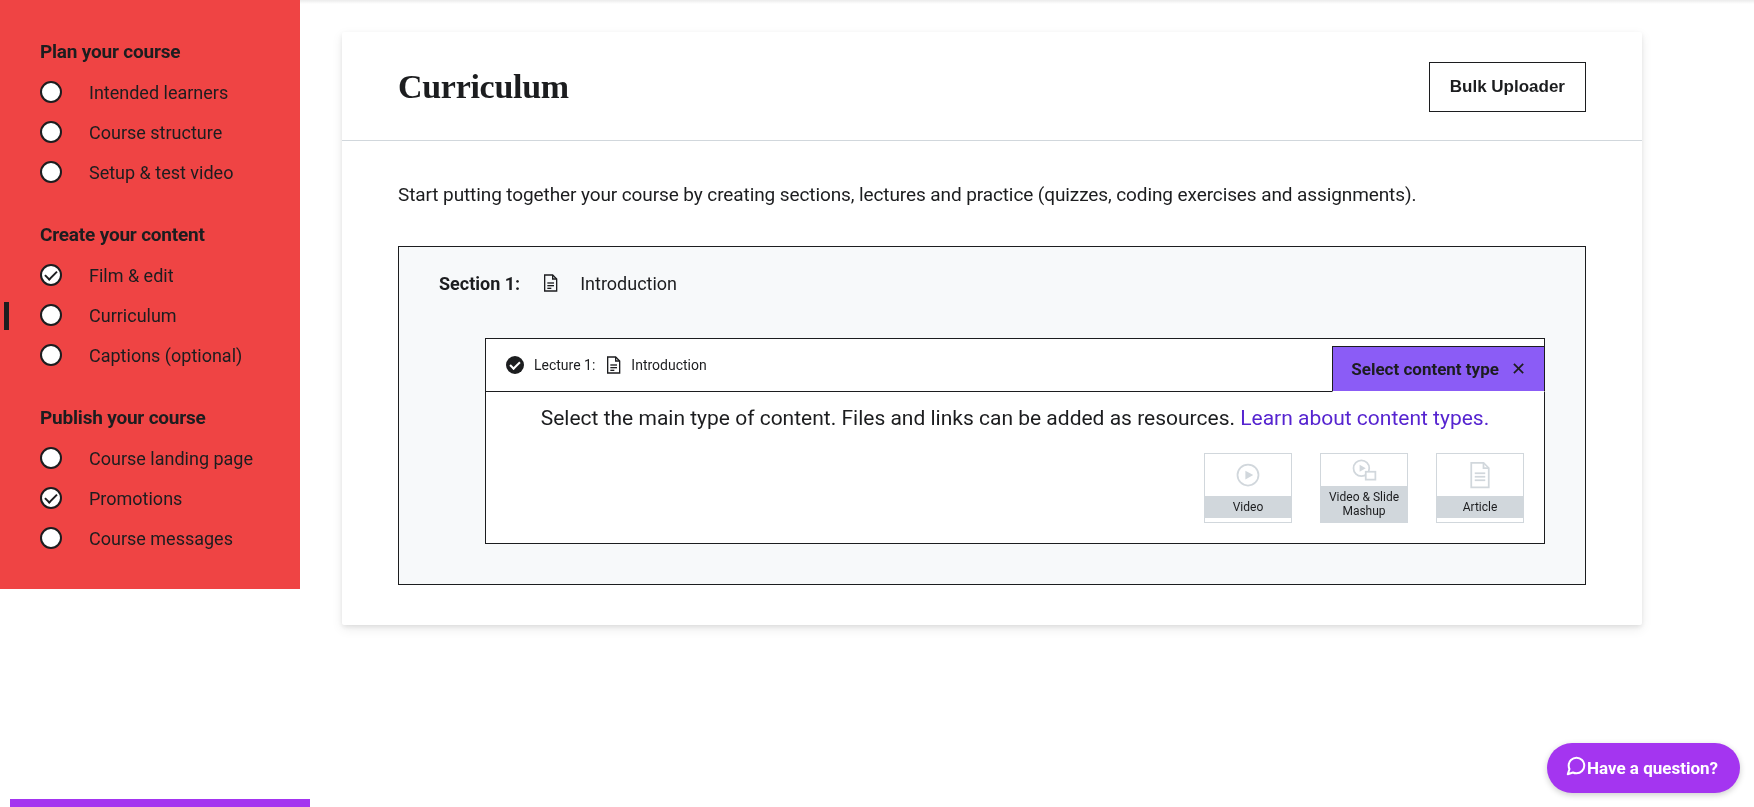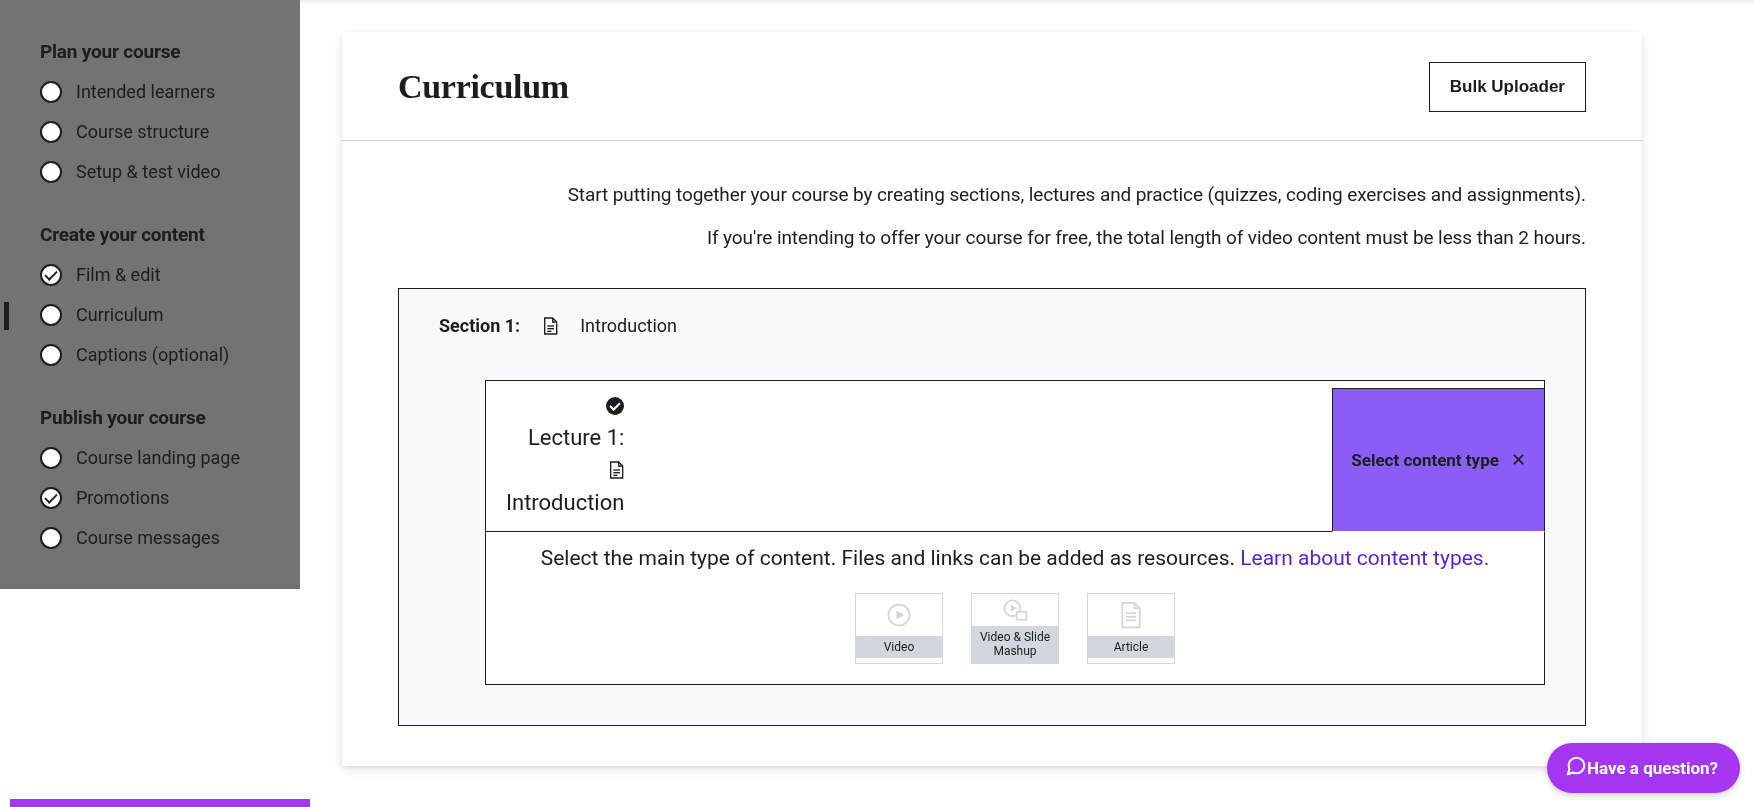--- a/index.html
+++ b/index.html
@@ -19,35 +19,35 @@
     background: linear-gradient(to bottom, rgba(0,0,0,0.08), rgba(0,0,0,0));
   }
 
   
   .sidebar {
     position: absolute;
     left: 0;
     top: 0;
     width: 300px;
     padding: 40px 0 0 40px;
-    background: #737373;
+    background: #ef4444;
   }
   .sidebar .group {
     margin-bottom: 40px;
   }
   .sidebar .group-title {
     font-weight: 700;
     font-size: 19px;
     margin-bottom: 18px;
     letter-spacing: -0.2px;
   }
   .sidebar .nav-item {
     display: flex;
-    align-items: flex-start;
-    gap: 14px;
+    align-items: center;
+    gap: 27px;
     margin-bottom: 18px;
     cursor: pointer;
     font-size: 18px;
     color: #1c1d1f;
     position: relative;
   }
   .sidebar .nav-item .circle {
     width: 22px;
     height: 22px;
     border: 2px solid #1c1d1f;
@@ -109,21 +109,20 @@
   }
 
   .card-body {
     padding: 40px 56px 40px 56px;
   }
   .intro-text {
     font-size: 19px;
     line-height: 1.5;
     margin-bottom: 14px;
     letter-spacing: -0.1px;
-    text-align: right;
   }
 
   
   .section-box {
     margin-top: 36px;
     border: 1px solid #1c1d1f;
     background: #f7f9fa;
     padding: 26px 40px 40px 40px;
   }
   .section-header {
@@ -149,25 +148,24 @@
     background: #fff;
   }
   .lecture-header-row {
     display: flex;
     align-items: stretch;
     justify-content: space-between;
     position: relative;
   }
   .lecture-title {
     display: flex;
-    align-items: flex-end;
+    align-items: center;
     gap: 10px;
     padding: 16px 20px;
-    font-size: 22px;
-    flex-direction: column;
+    font-size: 14px;
   }
   .lecture-title .lecture-label { font-weight: 400; }
   .check-badge {
     width: 18px;
     height: 18px;
     background: #1c1d1f;
     border-radius: 50%;
     display: flex;
     align-items: center;
     justify-content: center;
@@ -216,21 +214,21 @@
     margin-bottom: 23px;
   }
   .content-hint a {
     color: #5624d0;
     text-decoration: none;
     cursor: pointer;
   }
 
   .content-types {
     display: flex;
-    justify-content: center;
+    justify-content: flex-end;
     gap: 28px;
   }
   .ct-card {
     width: 88px;
     border: 1px solid #d1d7dc;
     background: #fff;
     display: flex;
     flex-direction: column;
     align-items: center;
     cursor: pointer;
@@ -350,21 +348,20 @@
 <div class="purple-bar"></div>
 
 <div class="main-card">
   <div class="card-header">
     <h1>Curriculum</h1>
     <button class="bulk-btn">Bulk Uploader</button>
   </div>
 
   <div class="card-body">
     <p class="intro-text">Start putting together your course by creating sections, lectures and practice (quizzes, coding exercises and assignments).</p>
-    <p class="intro-text">If you're intending to offer your course for free, the total length of video content must be less than 2 hours.</p>
 
     <div class="section-box">
       <div class="section-header">
         <span class="label">Section 1:</span>
         <span class="doc-icon">
           <svg viewBox="0 0 24 28" fill="none" stroke="#1c1d1f" stroke-width="2">
             <path d="M4 2 H16 L22 8 V26 H4 Z"></path>
             <path d="M16 2 V8 H22"></path>
             <line x1="8" y1="14" x2="18" y2="14"></line>
             <line x1="8" y1="18" x2="18" y2="18"></line>

